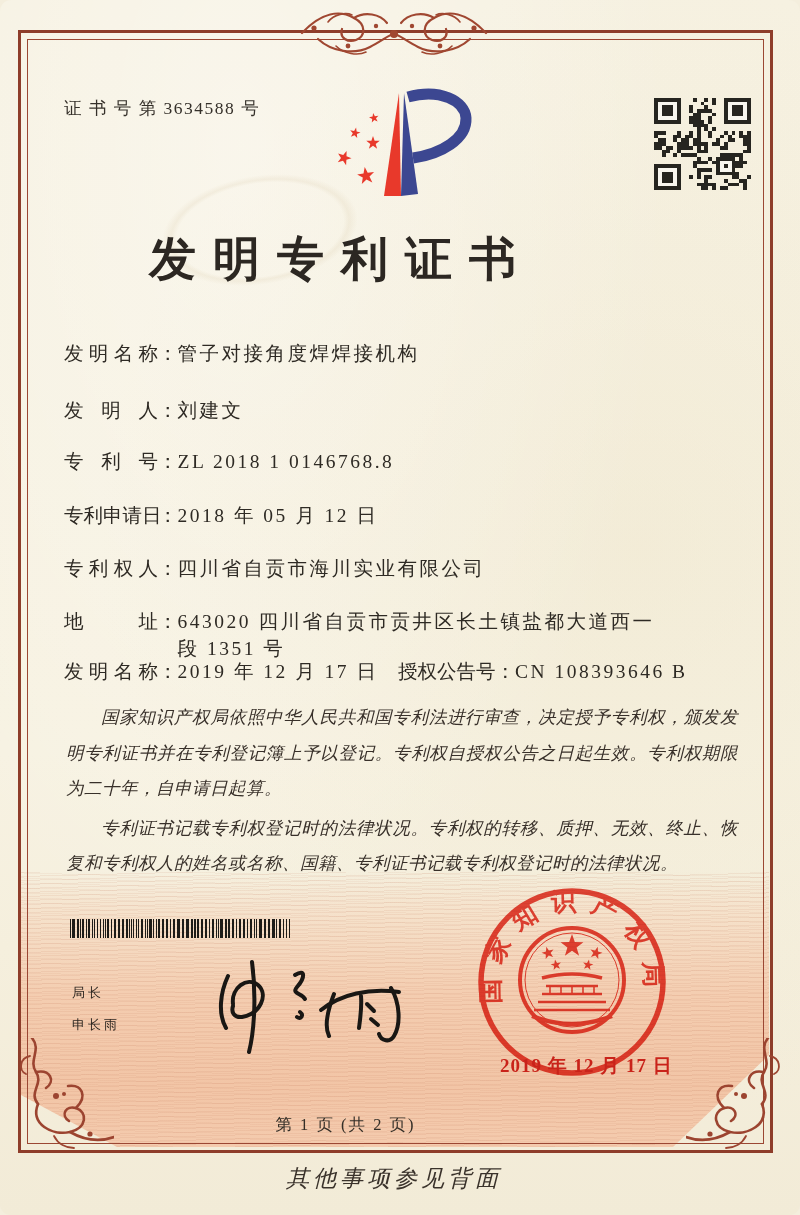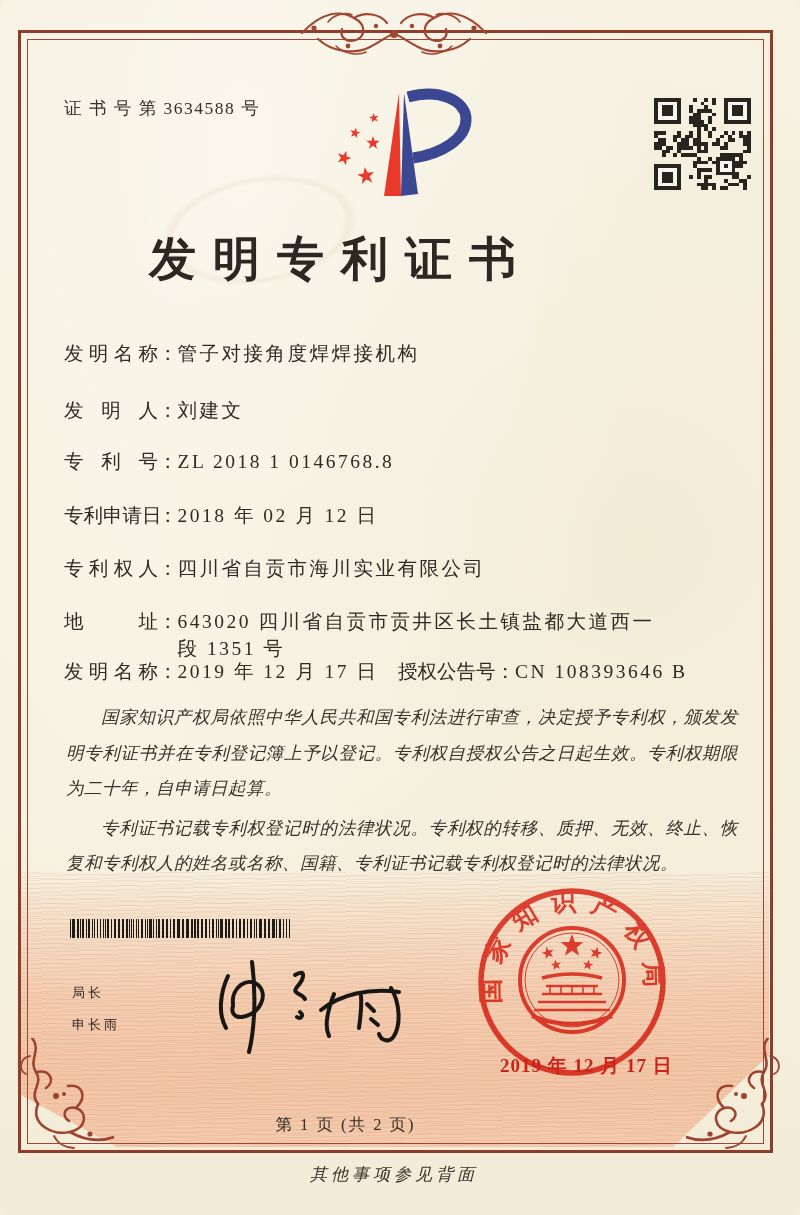--- a/index.html
+++ b/index.html
@@ -53,21 +53,21 @@
   .barcode{position:absolute;left:70px;top:919px;z-index:4;}
   .signer{position:absolute;left:72px;z-index:4;font-family:"Liberation Sans","DejaVu Sans",sans-serif;
         font-size:13px;font-weight:500;color:#2c2620;letter-spacing:3px;}
   .sig{position:absolute;left:203px;top:948px;z-index:5;}
   .seal{position:absolute;left:462px;top:880px;z-index:5;mix-blend-mode:multiply;opacity:.92;}
   .seal-date{position:absolute;left:500px;top:1053px;z-index:6;color:#c9231a;
         font-size:19px;font-weight:600;letter-spacing:1px;}
   .page-no{position:absolute;left:18px;top:1114px;width:655px;text-align:center;z-index:4;
         font-size:16.5px;color:#332e27;letter-spacing:2px;}
   .back-note{position:absolute;left:18px;top:1163px;width:752px;text-align:center;z-index:4;
-        font-style:italic;font-size:17px;color:#3a322b;letter-spacing:4px;}
+        font-style:italic;font-size:23px;color:#3a322b;letter-spacing:4px;}
 </style>
 </head>
 <body>
 
 <div class="page">
   <div class="watermark"></div>
   <div class="pink-band"></div>
 
   <div class="frame-outer">
     <div class="frame-inner"></div>
@@ -307,21 +307,21 @@
       <rect x="17" y="17" width="3" height="3" fill="#f8f6ef"></rect>
       <rect x="18" y="18" width="1" height="1" fill="#262520"></rect>
     </svg>
 
   <div class="title">发明专利证书</div>
 
   <div id="fields">
       <div class="frow" style="top: 340px;"><span class="flabel">发明名称</span><span class="fcolon">：</span><span class="fvalue">管子对接角度焊焊接机构</span></div>
       <div class="frow" style="top: 397px;"><span class="flabel">发明人</span><span class="fcolon">：</span><span class="fvalue">刘建文</span></div>
       <div class="frow" style="top: 448px;"><span class="flabel">专利号</span><span class="fcolon">：</span><span class="fvalue">ZL 2018 1 0146768.8</span></div>
-      <div class="frow" style="top: 502px;"><span class="flabel">专利申请日</span><span class="fcolon">：</span><span class="fvalue">2018 年 02 月 12 日</span></div>
+      <div class="frow" style="top: 502px;"><span class="flabel">专利申请日</span><span class="fcolon">：</span><span class="fvalue">2018 年 05 月 12 日</span></div>
       <div class="frow" style="top: 555px;"><span class="flabel">专利权人</span><span class="fcolon">：</span><span class="fvalue">四川省自贡市海川实业有限公司</span></div>
       <div class="frow" style="top: 608px;"><span class="flabel">地址</span><span class="fcolon">：</span><span class="fvalue">643020 四川省自贡市贡井区长土镇盐都大道西一段 1351 号</span></div>
     </div>
 
   <div class="frow" style="top:658px">
     <span class="flabel">发明名称</span><span class="fcolon">：</span><span class="fvalue">2019 年 12 月 17 日</span>
     <span class="grant2">
       <span>授权公告号</span><span>：</span><span class="fvalue">CN 108393646 B</span>
     </span>
   </div>

